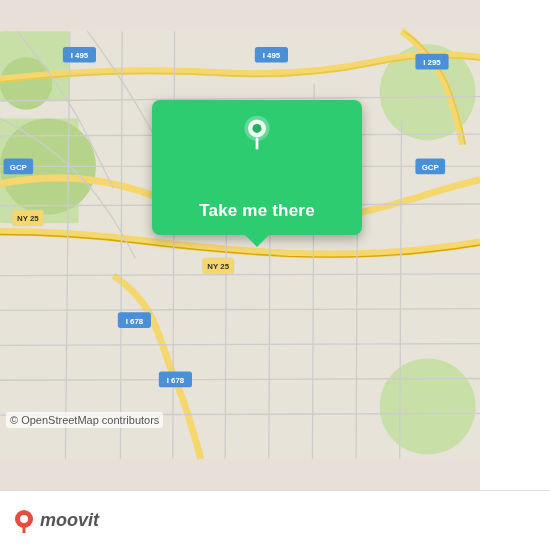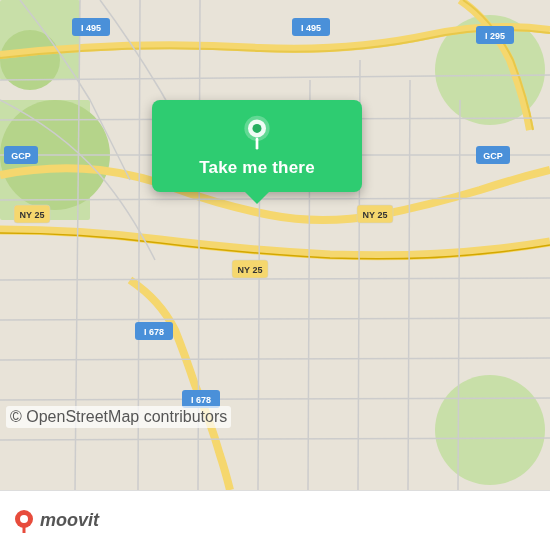--- a/index.html
+++ b/index.html
@@ -5,21 +5,21 @@
     * { margin: 0; padding: 0; box-sizing: border-box; }
     body {
       width: 550px;
       height: 550px;
       overflow: hidden;
       font-family: Arial, sans-serif;
       position: relative;
     }
 
     #map-container {
-      width: 550px;
+      width: 480px;
       height: 490px;
       position: relative;
       overflow: hidden;
       background-color: #e8e0d8;
     }
 
     
     #bottom-bar {
       width: 550px;
       height: 60px;
@@ -88,28 +88,29 @@
     #take-me-there-btn {
       color: #fff;
       font-size: 17px;
       font-weight: 600;
       text-align: center;
       cursor: pointer;
       background: none;
       border: none;
       padding: 0;
       letter-spacing: 0.2px;
+      margin-top: 43px;
     }
 
     
     #copyright {
       position: absolute;
       bottom: 62px;
       left: 6px;
-      font-size: 16px;
+      font-size: 11px;
       color: #555;
       background: rgba(255,255,255,0.7);
       padding: 2px 4px;
       border-radius: 3px;
       z-index: 5;
     }
 
     
     .map-svg {
       position: absolute;

